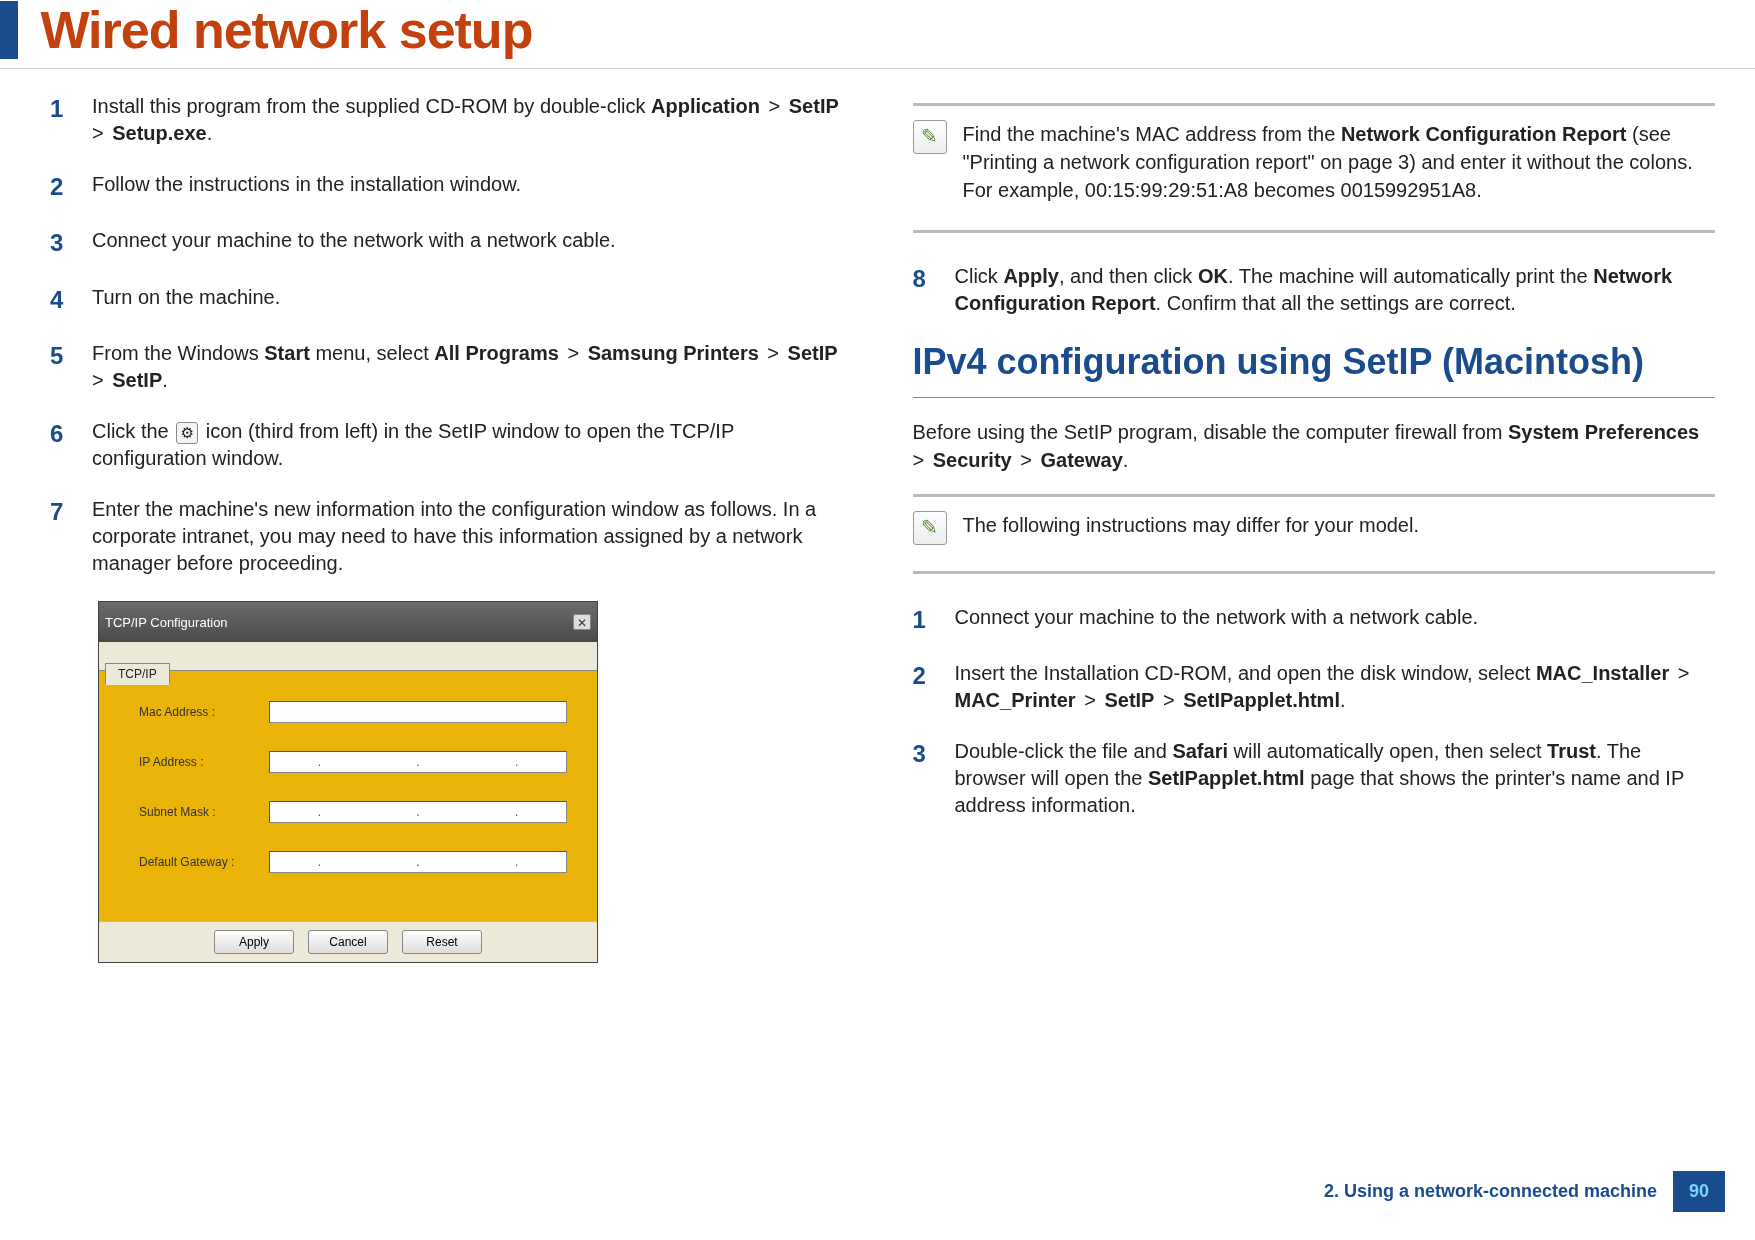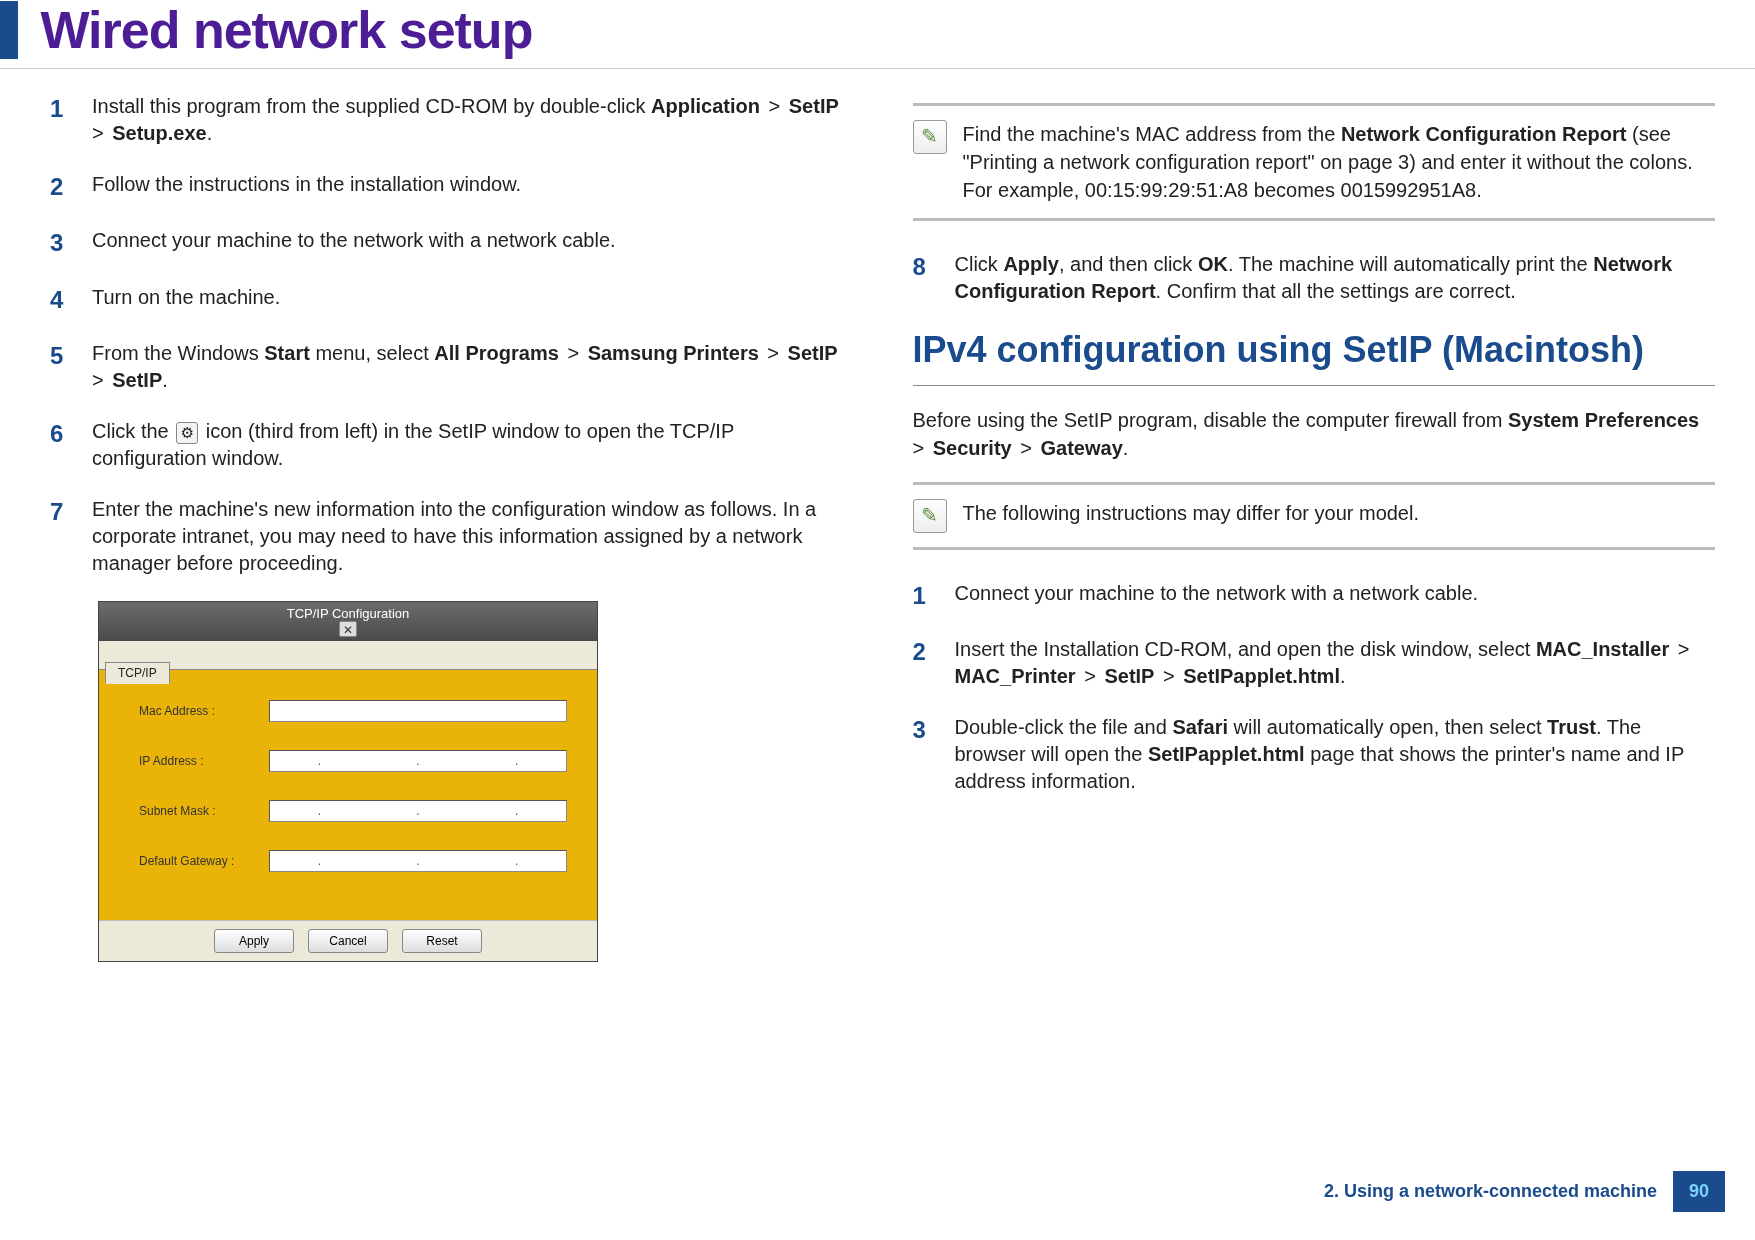--- a/index.html
+++ b/index.html
@@ -23,21 +23,21 @@
     width: 18px;
     height: 58px;
     background: #1a4b8c;
     vertical-align: middle;
     margin-right: 18px;
   }
   .header h1 {
     display: inline-block;
     font-size: 52px;
     font-weight: 700;
-    color: #4c1d95;
+    color: #c2410c;
     vertical-align: middle;
     letter-spacing: -1px;
   }
   .content {
     display: flex;
     gap: 60px;
     padding: 0 40px 0 50px;
   }
   .col {
     flex: 1;
@@ -55,21 +55,21 @@
     font-weight: 700;
     font-size: 24px;
     min-width: 24px;
     flex-shrink: 0;
   }
   .step-text b { font-weight: 700; text-align: right; }
   .gt { margin: 0 3px; }
   .note-box {
     border-top: 3px solid #bbb;
     border-bottom: 3px solid #bbb;
-    padding: 14px 0 14px 0;
+    padding: 14px 0 26px 0;
     margin: 10px 0 30px 0;
     display: flex;
     gap: 16px;
     font-size: 20px;
     line-height: 1.4;
   }
   .note-icon {
     width: 34px;
     height: 34px;
     border: 1px solid #999;
@@ -103,25 +103,24 @@
   .dialog-wrap {
     border: 1px solid #444;
     width: 500px;
     margin: 10px 0 0 48px;
     font-family: Tahoma, sans-serif;
   }
   .titlebar {
     background: linear-gradient(#6b6b6b,#4a4a4a);
     color: #fff;
     font-size: 13px;
-    padding: 4px 6px;
+    padding: 12px 6px;
     display: flex;
     justify-content: space-between;
     align-items: center;
-    flex-direction: column;
   }
   .close-x {
     width: 18px;
     height: 16px;
     background: #ddd;
     color: #333;
     font-size: 12px;
     text-align: center;
     line-height: 16px;
     border: 1px solid #888;

